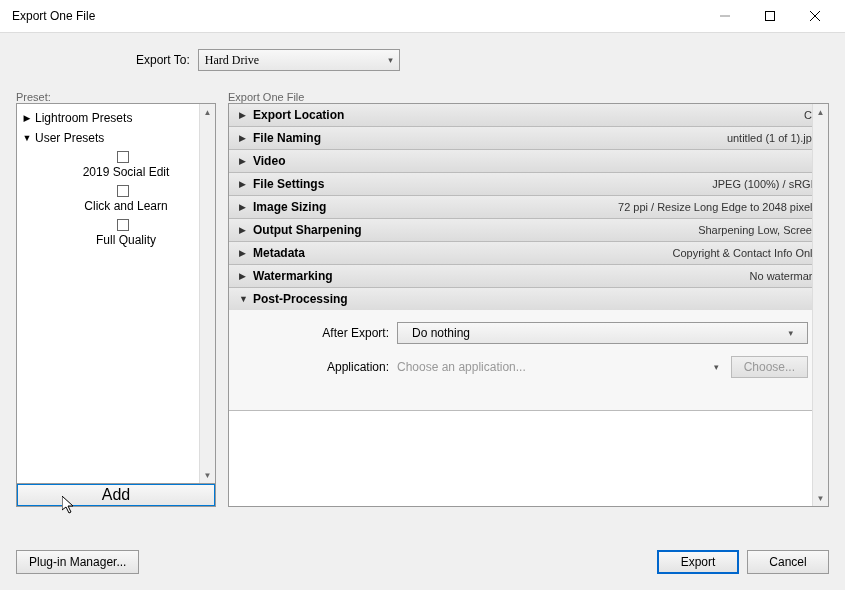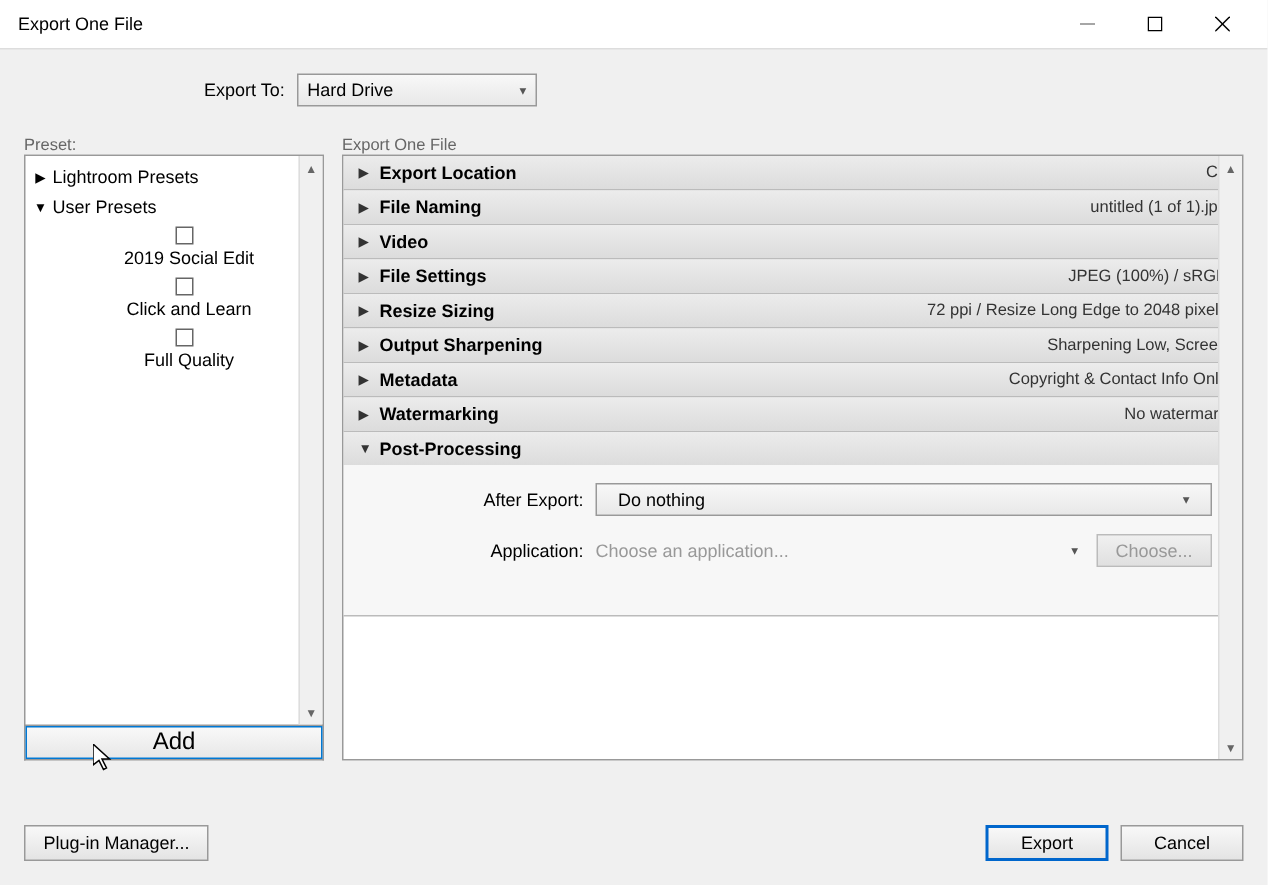--- a/index.html
+++ b/index.html
@@ -36,29 +36,30 @@
   display: flex;
   align-items: center;
   margin-bottom: 20px;
   padding-left: 120px;
 }
 .export-to-row label {
   margin-right: 8px;
   font-size: 12px;
 }
 .export-to-select {
-  width: 160px;
+  width: 202px;
   height: 22px;
   background: linear-gradient(#f8f8f8,#e8e8e8);
   border: 1px solid #999;
   display: flex;
   align-items: center;
   padding: 0 6px;
   justify-content: space-between;
   font-size: 12px;
+  font-family: Liberation Serif, serif;
 }
 .main-cols {
   display: flex;
   gap: 12px;
   height: 416px;
 }
 .preset-col {
   width: 200px;
   display: flex;
   flex-direction: column;
@@ -335,21 +336,21 @@
         <div class="panel">
           <div class="panel-header">
             <span class="tri">▶</span>
             <span class="ptitle">File Settings</span>
             <span class="pstatus">JPEG (100%) / sRGB</span>
           </div>
         </div>
         <div class="panel">
           <div class="panel-header">
             <span class="tri">▶</span>
-            <span class="ptitle">Resize Sizing</span>
+            <span class="ptitle">Image Sizing</span>
             <span class="pstatus">72 ppi / Resize Long Edge to 2048 pixels</span>
           </div>
         </div>
         <div class="panel">
           <div class="panel-header">
             <span class="tri">▶</span>
             <span class="ptitle">Output Sharpening</span>
             <span class="pstatus">Sharpening Low, Screen</span>
           </div>
         </div>

